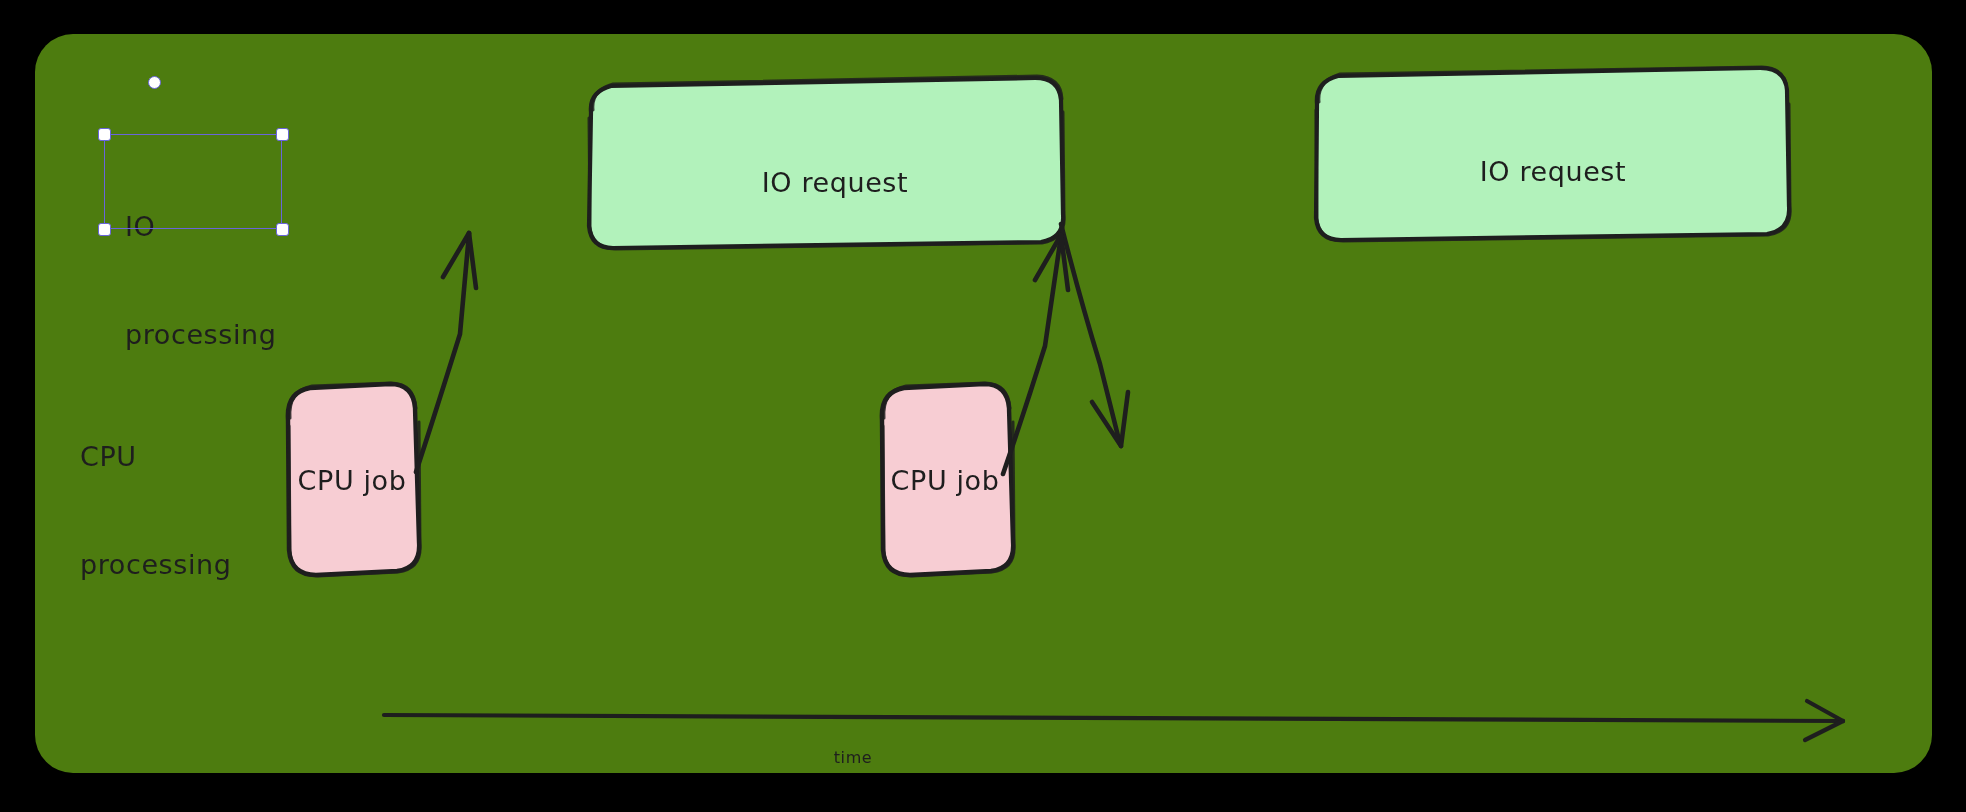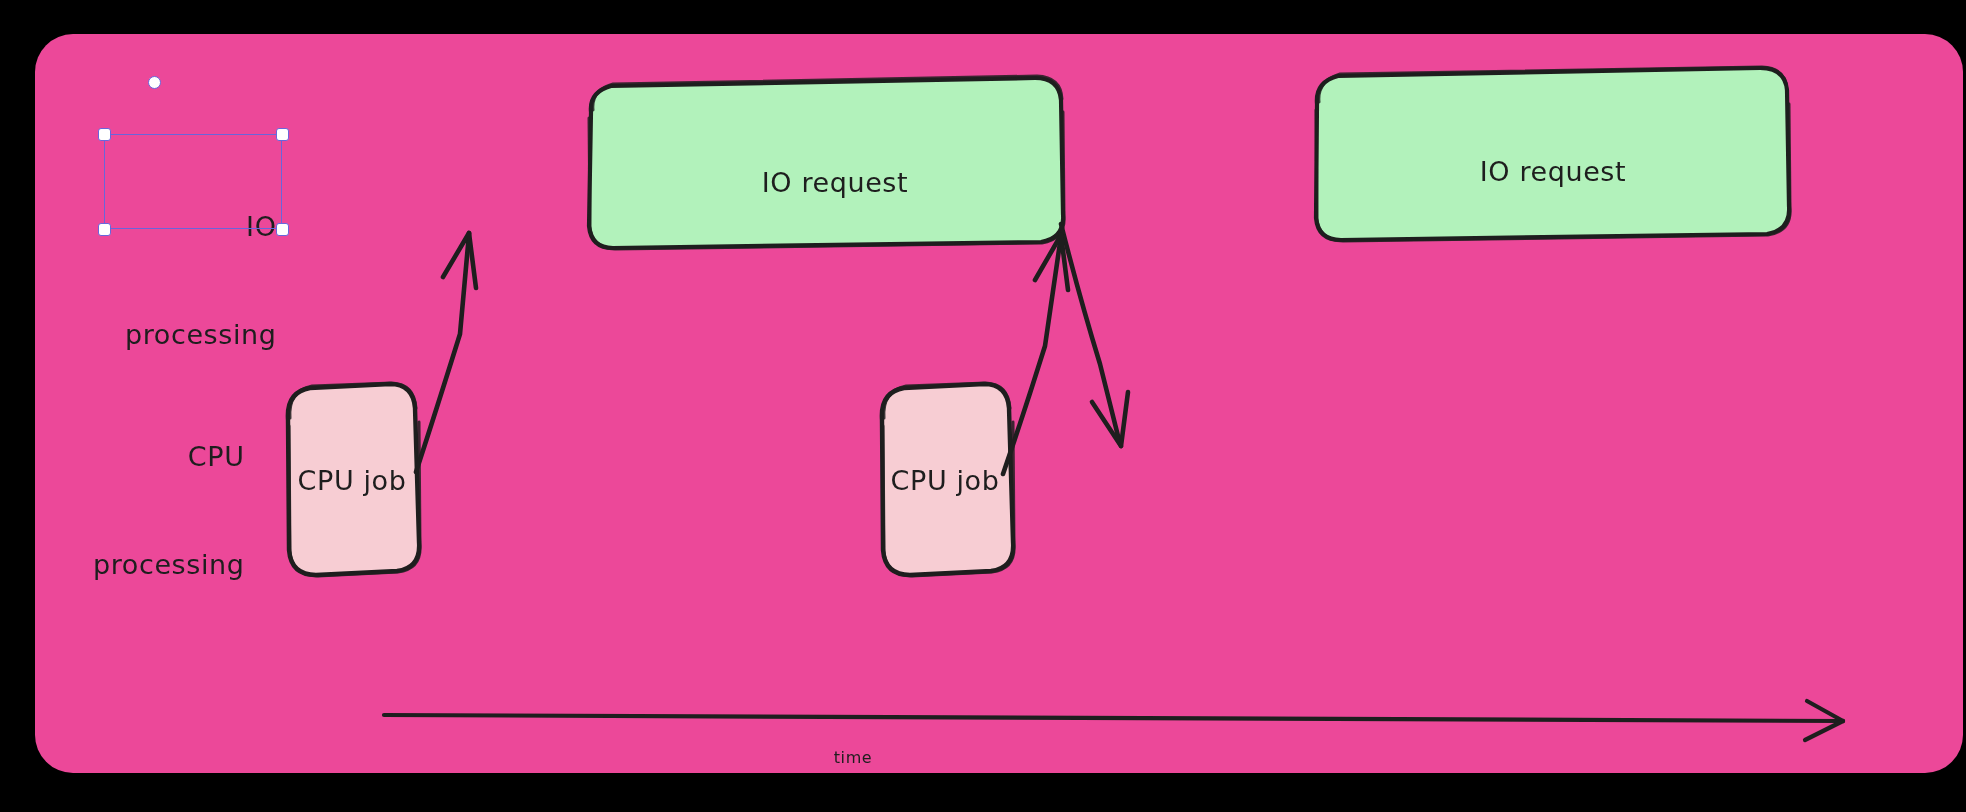--- a/index.html
+++ b/index.html
@@ -14,24 +14,23 @@
     background: #000000;
     overflow: hidden;
     font-family: "DejaVu Sans", sans-serif;
   }
   #canvas {
     position: absolute;
     left: 35px;
     top: 34px;
     width: 1897px;
     height: 739px;
-    background: #ec4899;
+    background: #4d7c0f;
     border-radius: 38px;
     overflow: hidden;
-    padding-left: 31px;
   }
   .svg-layer {
     position: absolute;
     left: 0;
     top: 0;
     width: 1897px;
     height: 739px;
     pointer-events: none;
   }
   .node-label {
@@ -79,21 +78,20 @@
     box-sizing: border-box;
   }
   .sel-text {
     position: absolute;
     color: #1e1e1e;
     font-family: "DejaVu Sans", sans-serif;
     font-size: 27px;
     line-height: 36px;
     letter-spacing: 0.6px;
     white-space: pre;
-    text-align: right;
   }
   .time-label {
     position: absolute;
     color: #1e1e1e;
     font-family: "DejaVu Sans", sans-serif;
     font-size: 16px;
     letter-spacing: 0.6px;
     transform: translateX(-50%);
   }
 </style>
@@ -153,21 +151,21 @@
         <path d="M1808,687 L1772,667"></path>
         <path d="M1808,687 L1770,706"></path>
       </g>
     </svg>
 
     <div class="node-label" style="left:800px; top:148px;">IO request</div>
     <div class="node-label" style="left:1518px; top:137px;">IO request</div>
     <div class="node-label" style="left:317px; top:446px;">CPU job</div>
     <div class="node-label" style="left:910px; top:446px;">CPU job</div>
 
-    <div class="free-label" style="left:58px; top:333px;text-align:right;">
+    <div class="free-label" style="left:45px; top:333px;">
       <div>CPU</div>
       <div>processing</div>
     </div>
 
     <div class="time-label" style="left:818px; top:714px;">time</div>
 
     <div>
       <div class="sel-text" style="left:90px; top:103px;">
         <div>IO</div>
         <div>processing</div>

